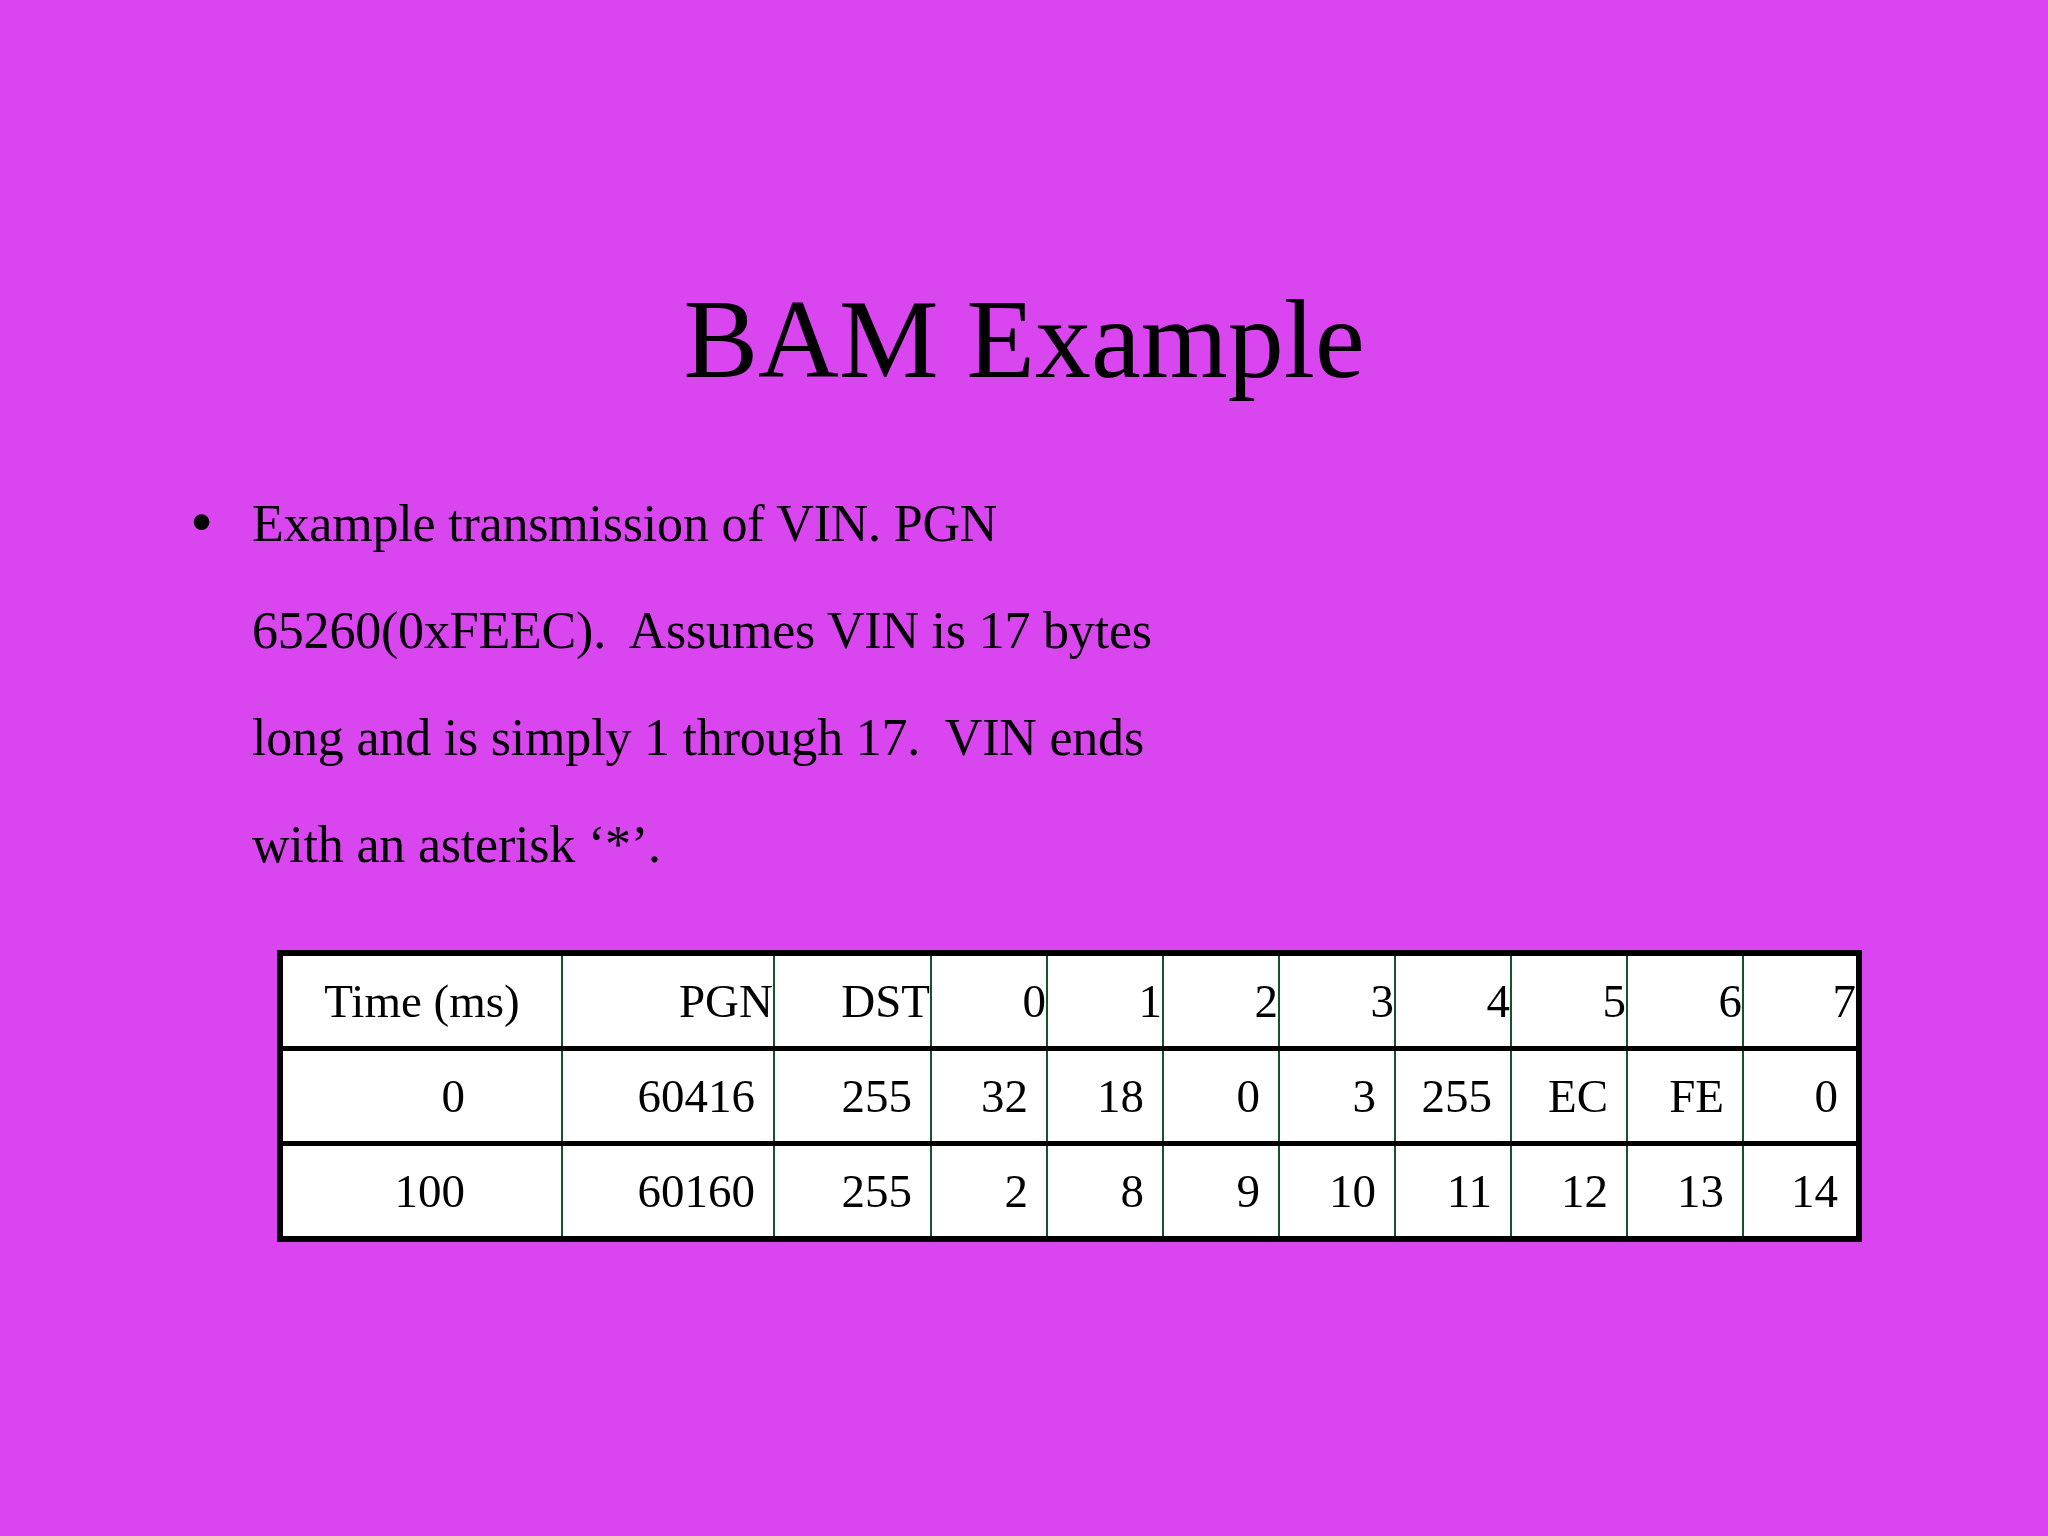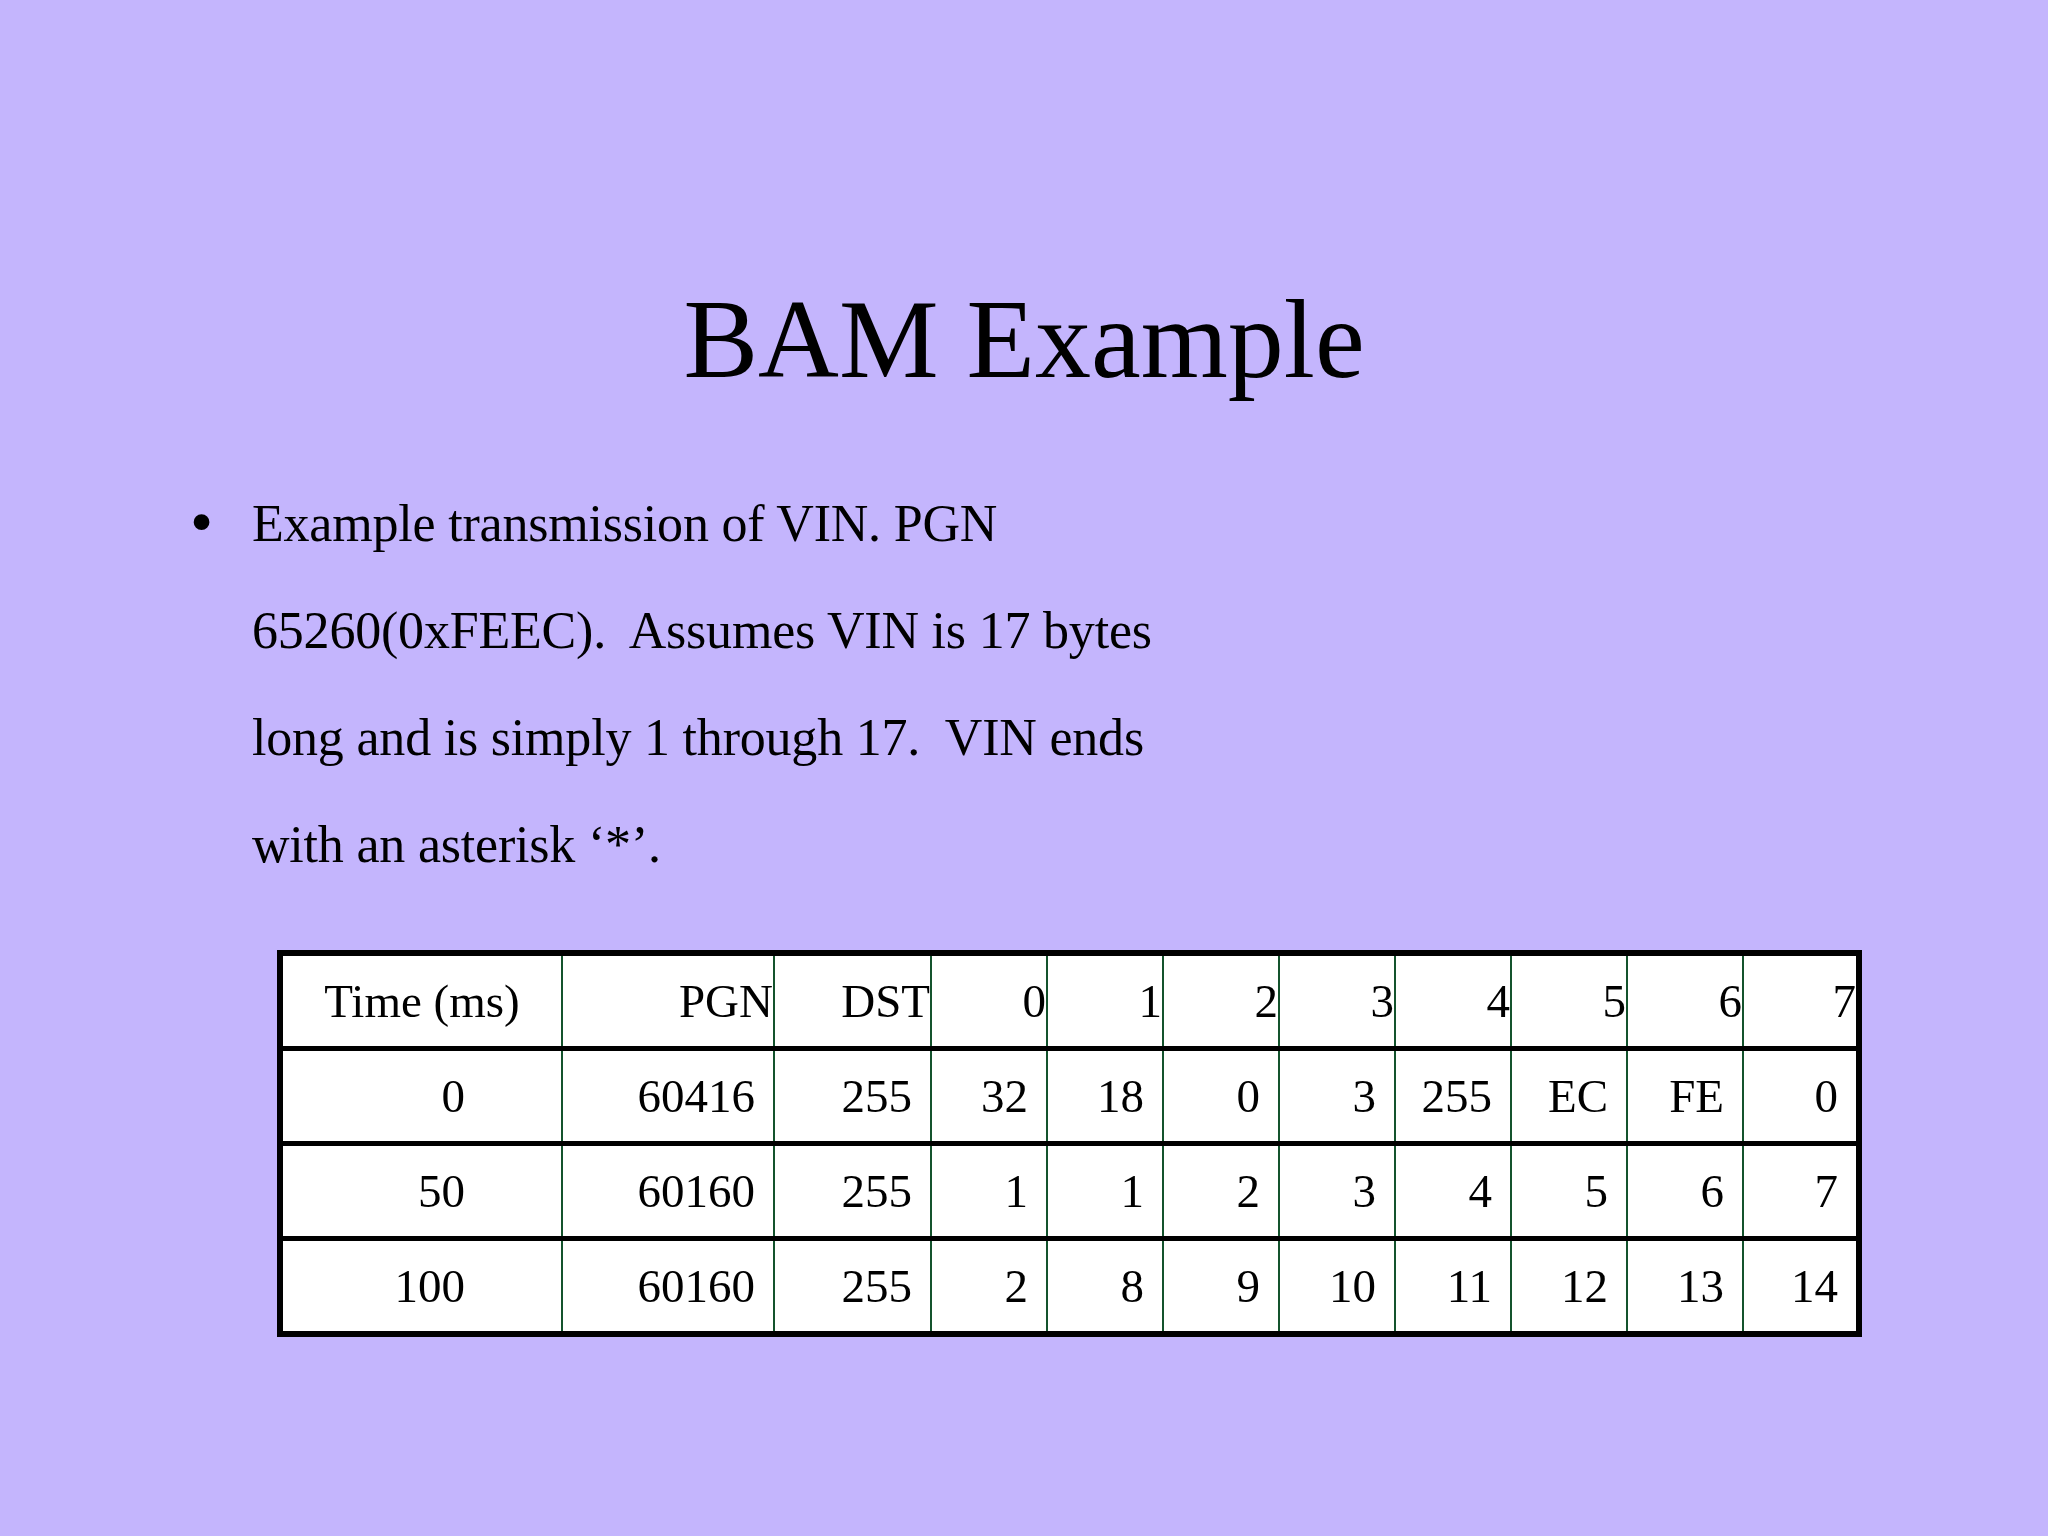--- a/index.html
+++ b/index.html
@@ -15,21 +15,21 @@
     font-family: "Liberation Serif", "DejaVu Serif", serif;
     color: #000000;
     position: relative;
   }
 
   #slide {
     position: absolute;
     left: 0; top: 0;
     width: 2048px;
     height: 1536px;
-    background: #c4b5fd;
+    background: #d946ef;
   }
 
   
   #slide-title {
     position: absolute;
     left: 0;
     top: 208px;
     width: 2048px;
     text-align: center;
     font-size: 112px;
@@ -171,33 +171,20 @@
           <td>32</td>
           <td>18</td>
           <td>0</td>
           <td>3</td>
           <td>255</td>
           <td>EC</td>
           <td>FE</td>
           <td>0</td>
         </tr>
         <tr>
-          <td class="first-col">50</td>
-          <td>60160</td>
-          <td>255</td>
-          <td>1</td>
-          <td>1</td>
-          <td>2</td>
-          <td>3</td>
-          <td>4</td>
-          <td>5</td>
-          <td>6</td>
-          <td>7</td>
-        </tr>
-        <tr>
           <td class="first-col">100</td>
           <td>60160</td>
           <td>255</td>
           <td>2</td>
           <td>8</td>
           <td>9</td>
           <td>10</td>
           <td>11</td>
           <td>12</td>
           <td>13</td>

